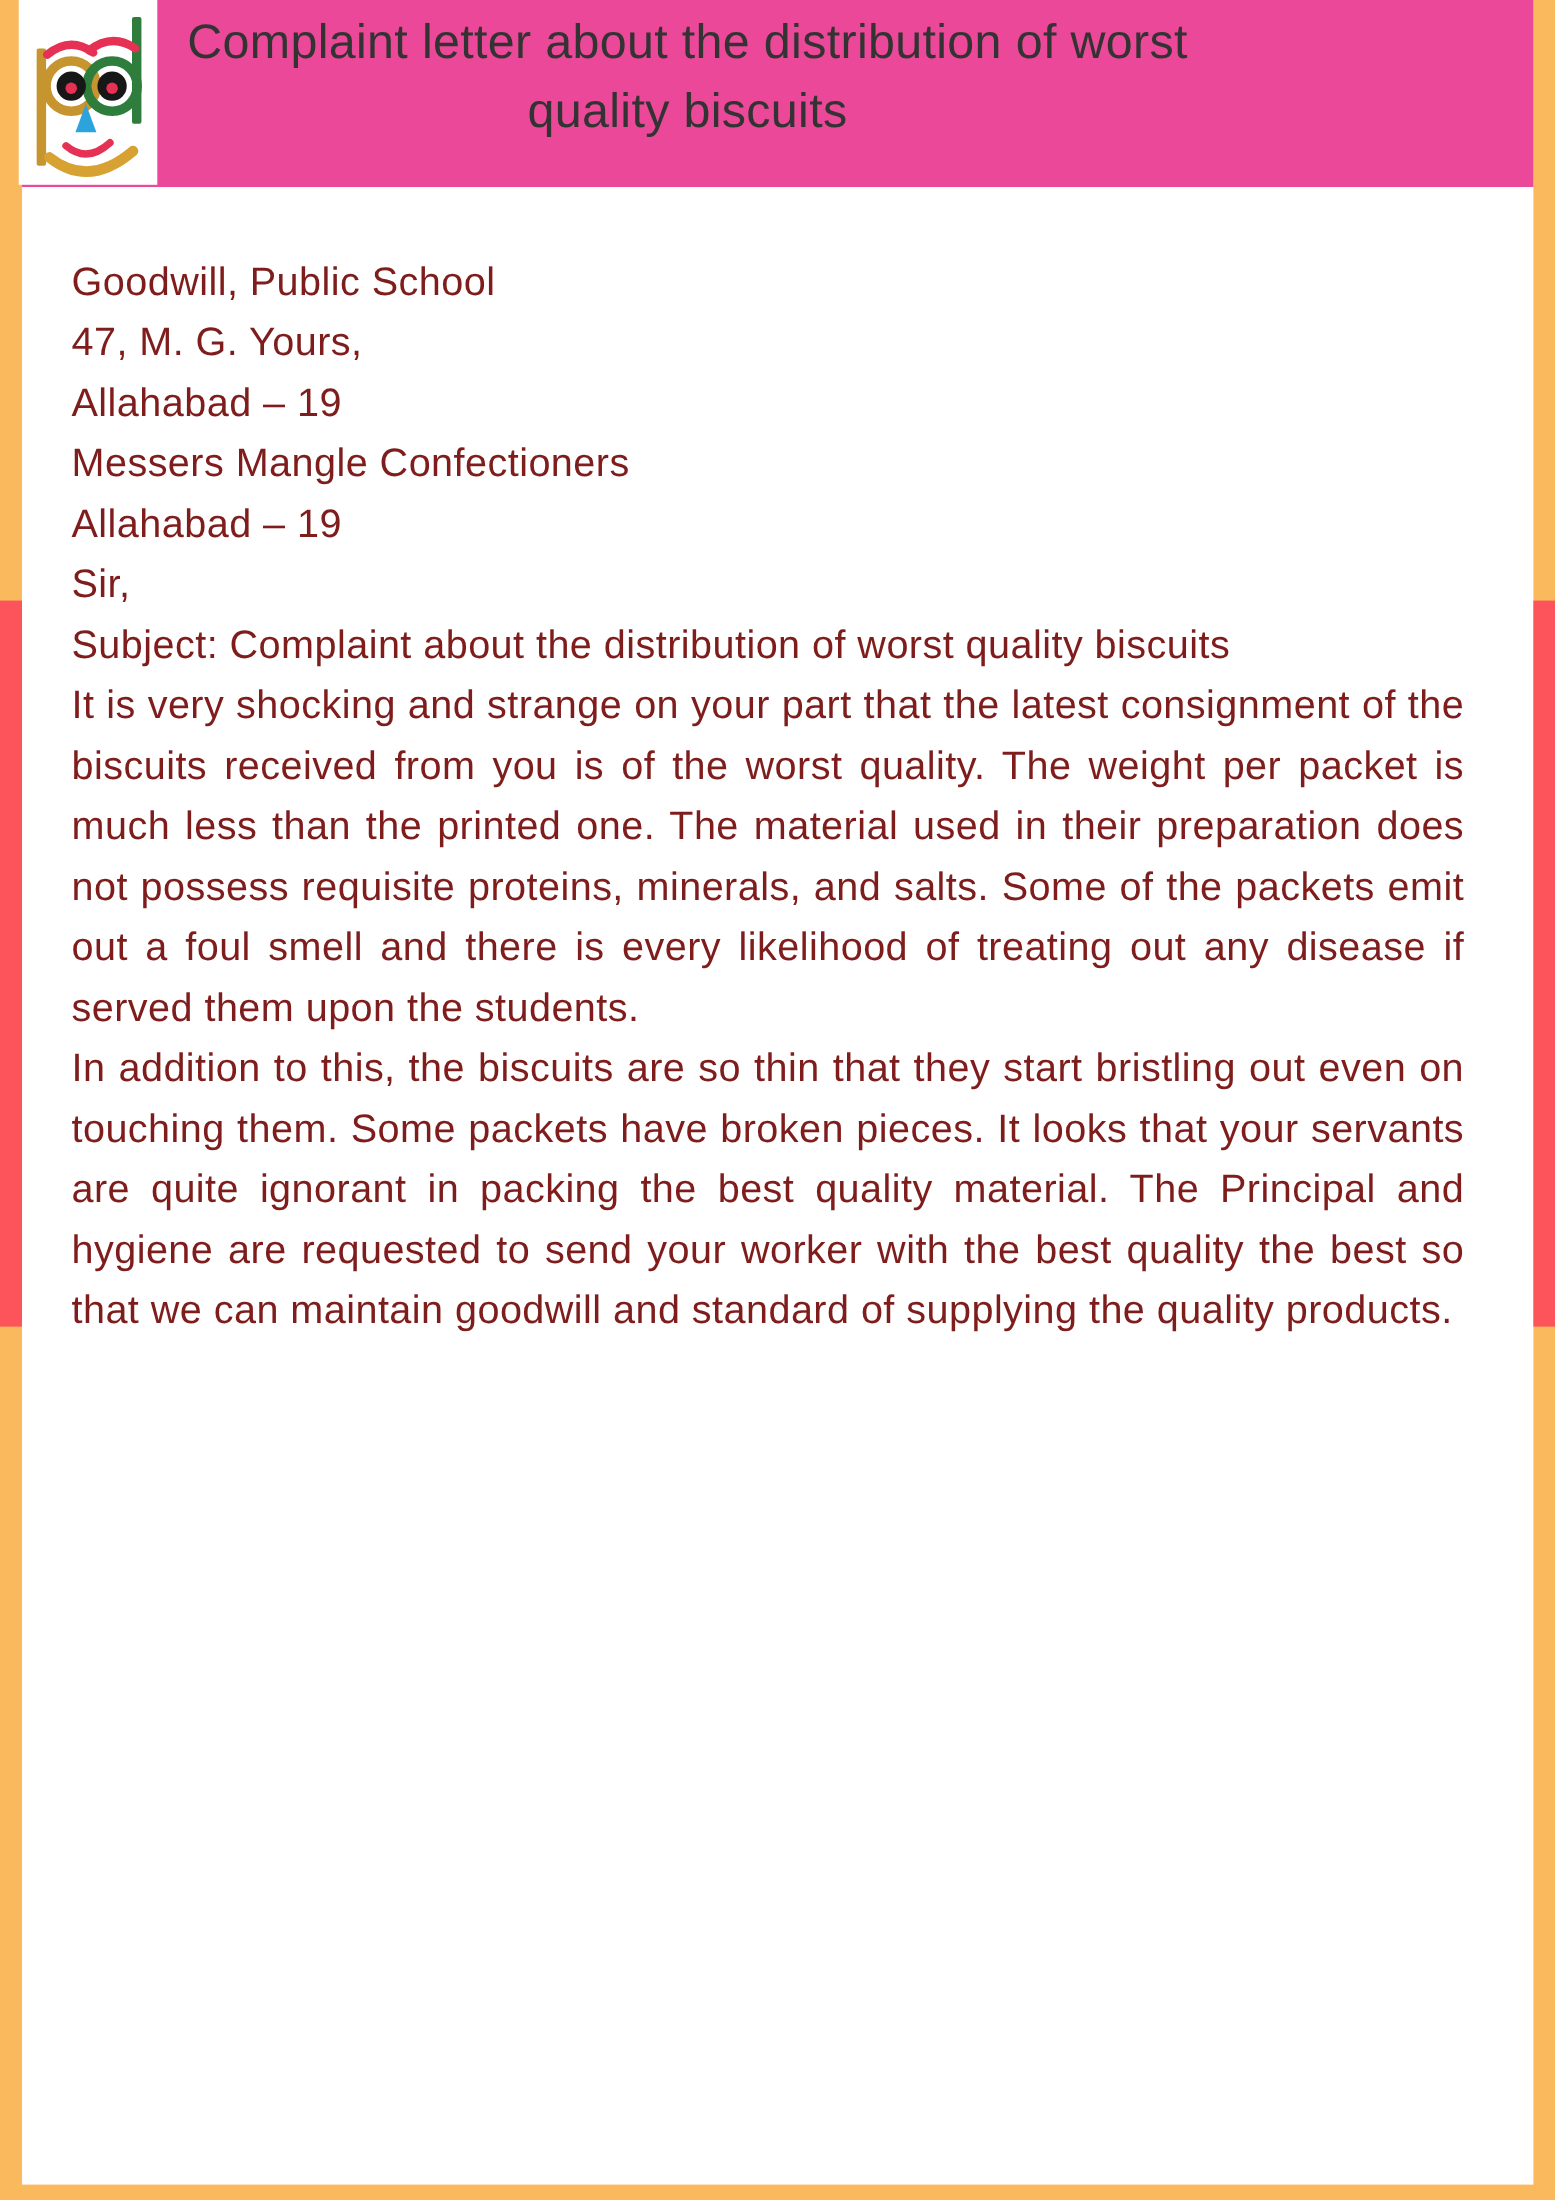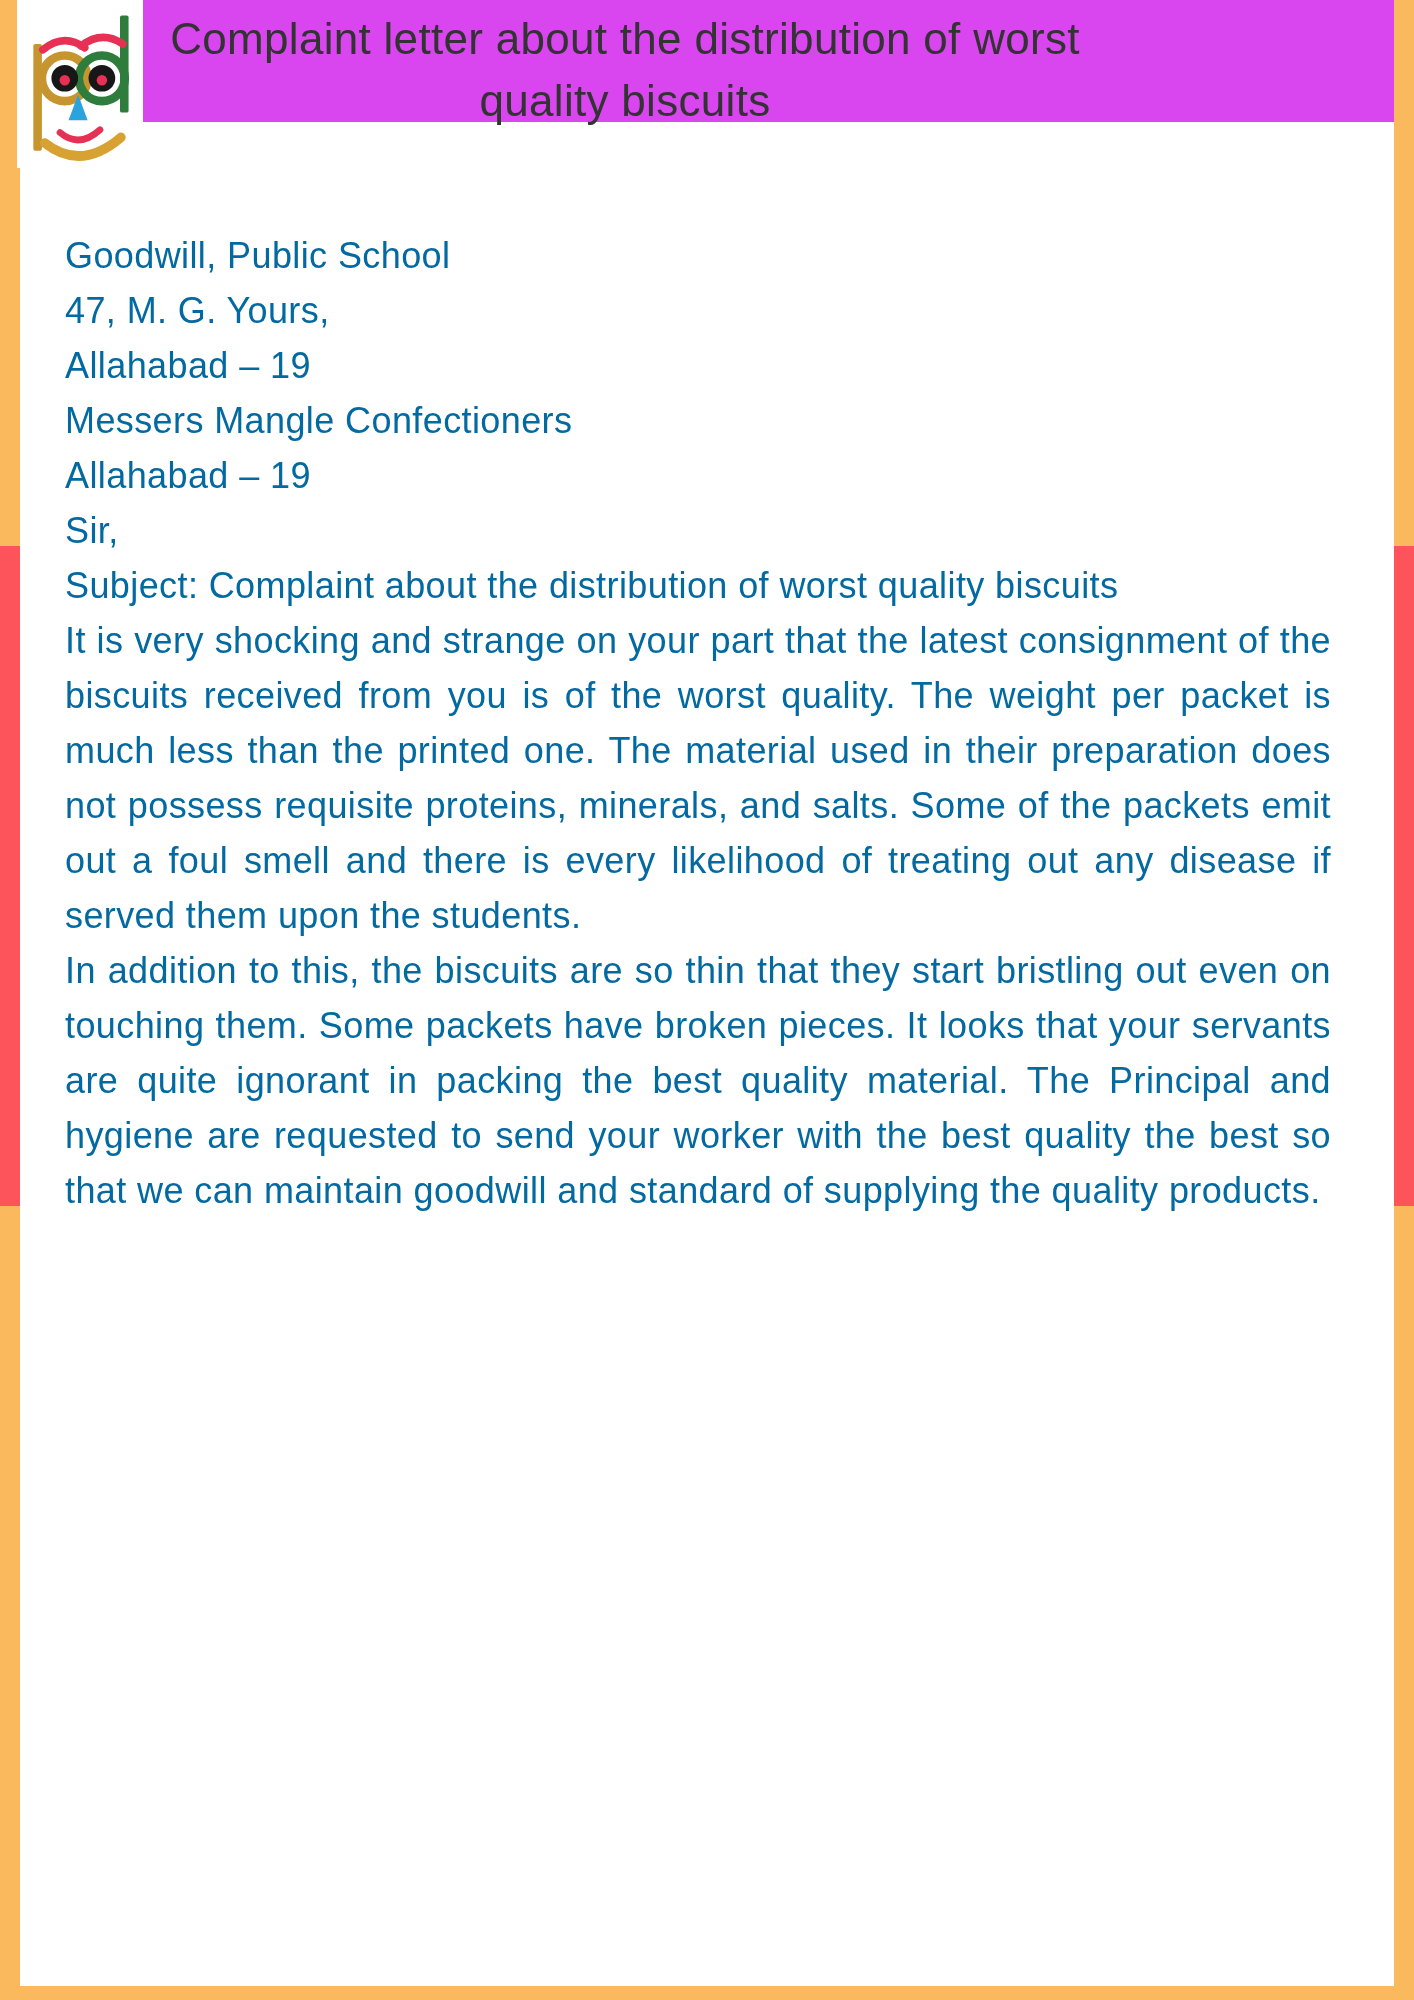--- a/index.html
+++ b/index.html
@@ -15,22 +15,22 @@
   .side { position: absolute; top: 0; width: 20px; height: 2000px; background: #FBB95D; }
   .side.left { left: 0; }
   .side.right { right: 0; }
   .side-accent { position: absolute; width: 20px; top: 546px; height: 660px; background: #FC545A; }
   .side-accent.left { left: 0; }
   .side-accent.right { right: 0; }
   .bottom-bar { position: absolute; left: 0; right: 0; bottom: 0; height: 14px; background: #FBB95D; }
 
   
   .header {
-    position: absolute; left: 20px; right: 20px; top: 0; height: 122px;
-    background: #d946ef;
+    position: absolute; left: 20px; right: 20px; top: 0; height: 170px;
+    background: #ec4899;
   }
   .title {
     position: absolute; left: 0; top: 8px; width: 1210px;
     text-align: center;
     font-size: 44px; line-height: 62px;
     font-weight: 300;
     color: #333333;
     letter-spacing: 0.3px;
   }
   .title span { display: block; }
@@ -38,21 +38,21 @@
   .logo-box {
     position: absolute; left: 17px; top: 0; width: 126px; height: 168px;
     background: #ffffff; z-index: 2;
     display: flex; align-items: center; justify-content: center;
   }
 
   
   .letter {
     position: absolute; left: 65px; top: 228px; width: 1266px;
     font-size: 36px; line-height: 55px;
-    color: #0369a1; letter-spacing: 0.4px;
+    color: #7f1d1d; letter-spacing: 0.4px;
   }
   .letter p, .letter div { margin: 0; }
   .mt { margin-top: 55px; }
   .justify { text-align: justify; }
 </style>
 </head>
 <body>
 
 <div class="page">
 

